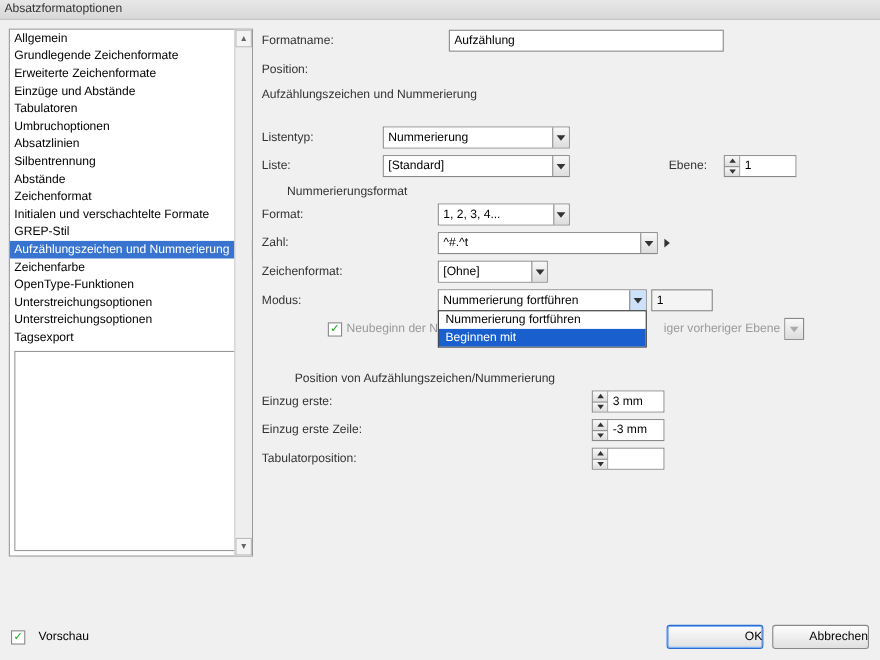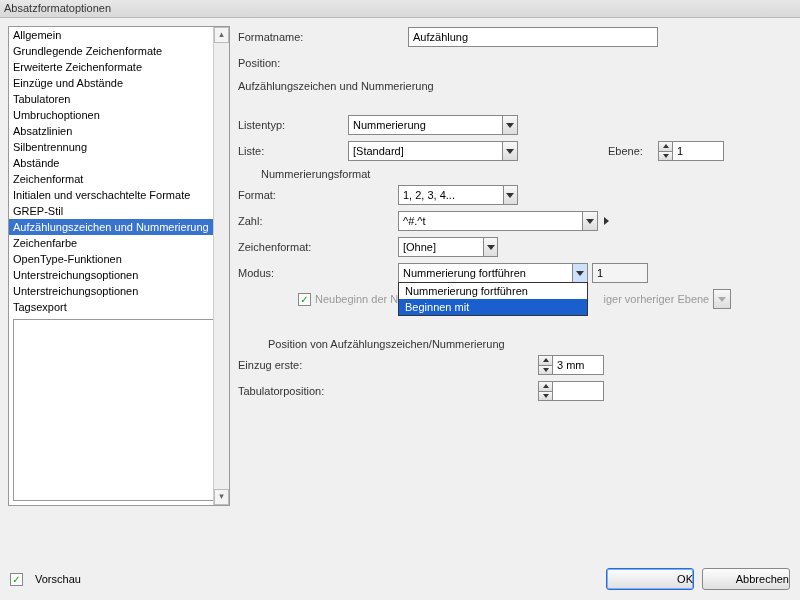--- a/index.html
+++ b/index.html
@@ -193,20 +193,34 @@
                 <div class="tri-up"></div>
               </div>
               <div class="spinner-btn">
                 <div class="tri-dn-s"></div>
               </div>
             </div>
         <input class="spinner-input" value="3 mm" style="">
       </div>
     </div>
     <div class="form-row">
+      <div class="form-label" style="width:300px">Einzug erste Zeile:</div>
+      <div class="spinner">
+        <div class="spinner-btns">
+              <div class="spinner-btn">
+                <div class="tri-up"></div>
+              </div>
+              <div class="spinner-btn">
+                <div class="tri-dn-s"></div>
+              </div>
+            </div>
+        <input class="spinner-input" value="-3 mm" style="">
+      </div>
+    </div>
+    <div class="form-row">
       <div class="form-label" style="width:300px">Tabulatorposition:</div>
       <div class="spinner">
         <div class="spinner-btns">
               <div class="spinner-btn">
                 <div class="tri-up"></div>
               </div>
               <div class="spinner-btn">
                 <div class="tri-dn-s"></div>
               </div>
             </div>

